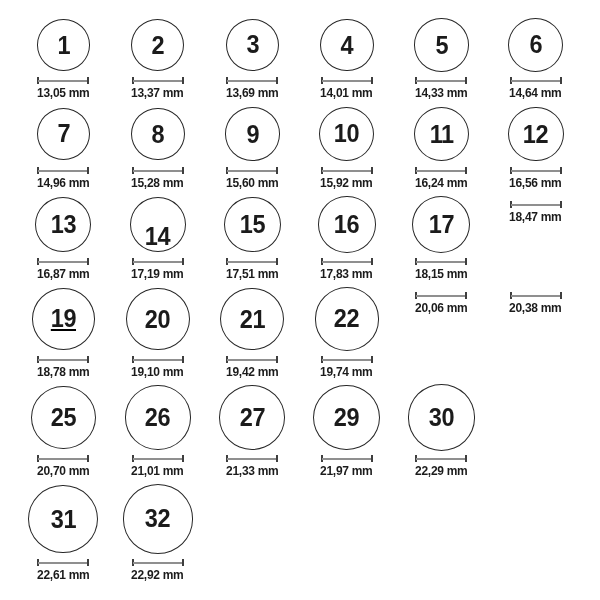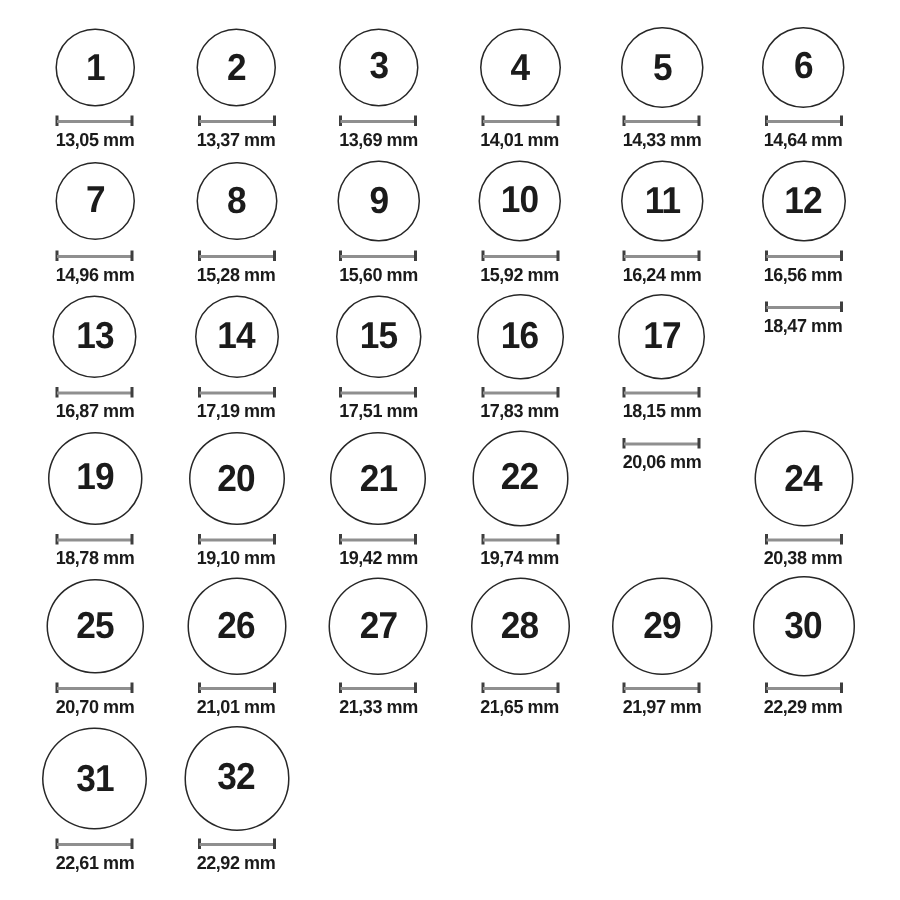--- a/index.html
+++ b/index.html
@@ -259,21 +259,21 @@
     </div>
     <div class="measure">
       <span class="tick tick-l"></span>
       <span class="mline"></span>
       <span class="tick tick-r"></span>
     </div>
     <div class="mm">16,87 mm</div>
   </div>
       <div class="cell">
     <div class="circle-band" style="height: 57px;">
-      <div class="circle" style="width: 56.5px; height: 55.37px;">
+      <div class="circle" style="width: 56.5px; height: 55.37px; align-items: flex-end;">
         <span class="num">14</span>
       </div>
     </div>
     <div class="measure">
       <span class="tick tick-l"></span>
       <span class="mline"></span>
       <span class="tick tick-r"></span>
     </div>
     <div class="mm">17,19 mm</div>
   </div>
@@ -321,21 +321,21 @@
       <span class="tick tick-l"></span>
       <span class="mline"></span>
       <span class="tick tick-r"></span>
     </div>
     <div class="mm">18,47 mm</div>
   </div>
     </div>
     <div class="row">
       <div class="cell">
     <div class="circle-band" style="height: 64px;">
-      <div class="circle" style="width: 63px; height: 61.74px;">
+      <div class="circle" style="width: 63px; height: 61.74px; text-decoration: underline;">
         <span class="num">19</span>
       </div>
     </div>
     <div class="measure">
       <span class="tick tick-l"></span>
       <span class="mline"></span>
       <span class="tick tick-r"></span>
     </div>
     <div class="mm">18,78 mm</div>
   </div>
@@ -380,25 +380,20 @@
   </div>
       <div class="cell">
     <div class="measure">
       <span class="tick tick-l"></span>
       <span class="mline"></span>
       <span class="tick tick-r"></span>
     </div>
     <div class="mm">20,06 mm</div>
   </div>
       <div class="cell">
-    <div class="circle-band" style="height: 64px;">
-      <div class="circle" style="width: 65.5px; height: 64.19px;">
-        <span class="num">24</span>
-      </div>
-    </div>
     <div class="measure">
       <span class="tick tick-l"></span>
       <span class="mline"></span>
       <span class="tick tick-r"></span>
     </div>
     <div class="mm">20,38 mm</div>
   </div>
     </div>
     <div class="row">
       <div class="cell">
@@ -435,33 +430,20 @@
     </div>
     <div class="measure">
       <span class="tick tick-l"></span>
       <span class="mline"></span>
       <span class="tick tick-r"></span>
     </div>
     <div class="mm">21,33 mm</div>
   </div>
       <div class="cell">
     <div class="circle-band" style="height: 65px;">
-      <div class="circle" style="width: 66.5px; height: 65.17px;">
-        <span class="num">28</span>
-      </div>
-    </div>
-    <div class="measure">
-      <span class="tick tick-l"></span>
-      <span class="mline"></span>
-      <span class="tick tick-r"></span>
-    </div>
-    <div class="mm">21,65 mm</div>
-  </div>
-      <div class="cell">
-    <div class="circle-band" style="height: 65px;">
       <div class="circle" style="width: 67px; height: 65.66px;">
         <span class="num">29</span>
       </div>
     </div>
     <div class="measure">
       <span class="tick tick-l"></span>
       <span class="mline"></span>
       <span class="tick tick-r"></span>
     </div>
     <div class="mm">21,97 mm</div>

